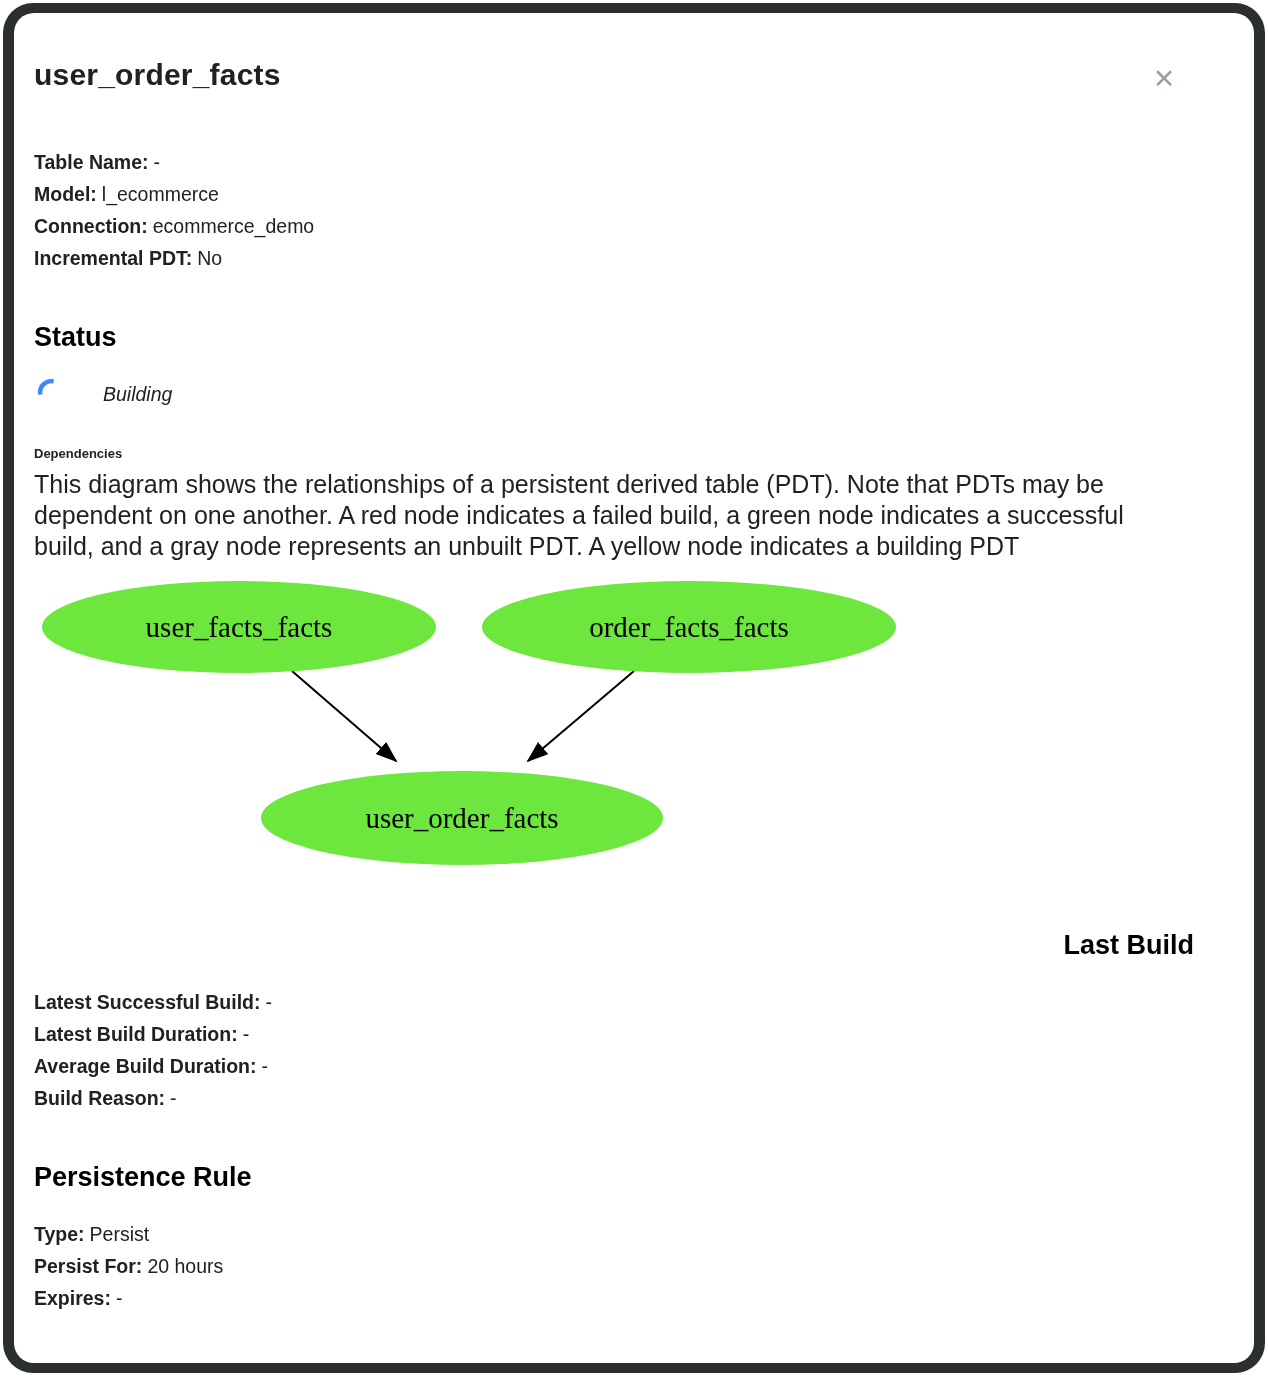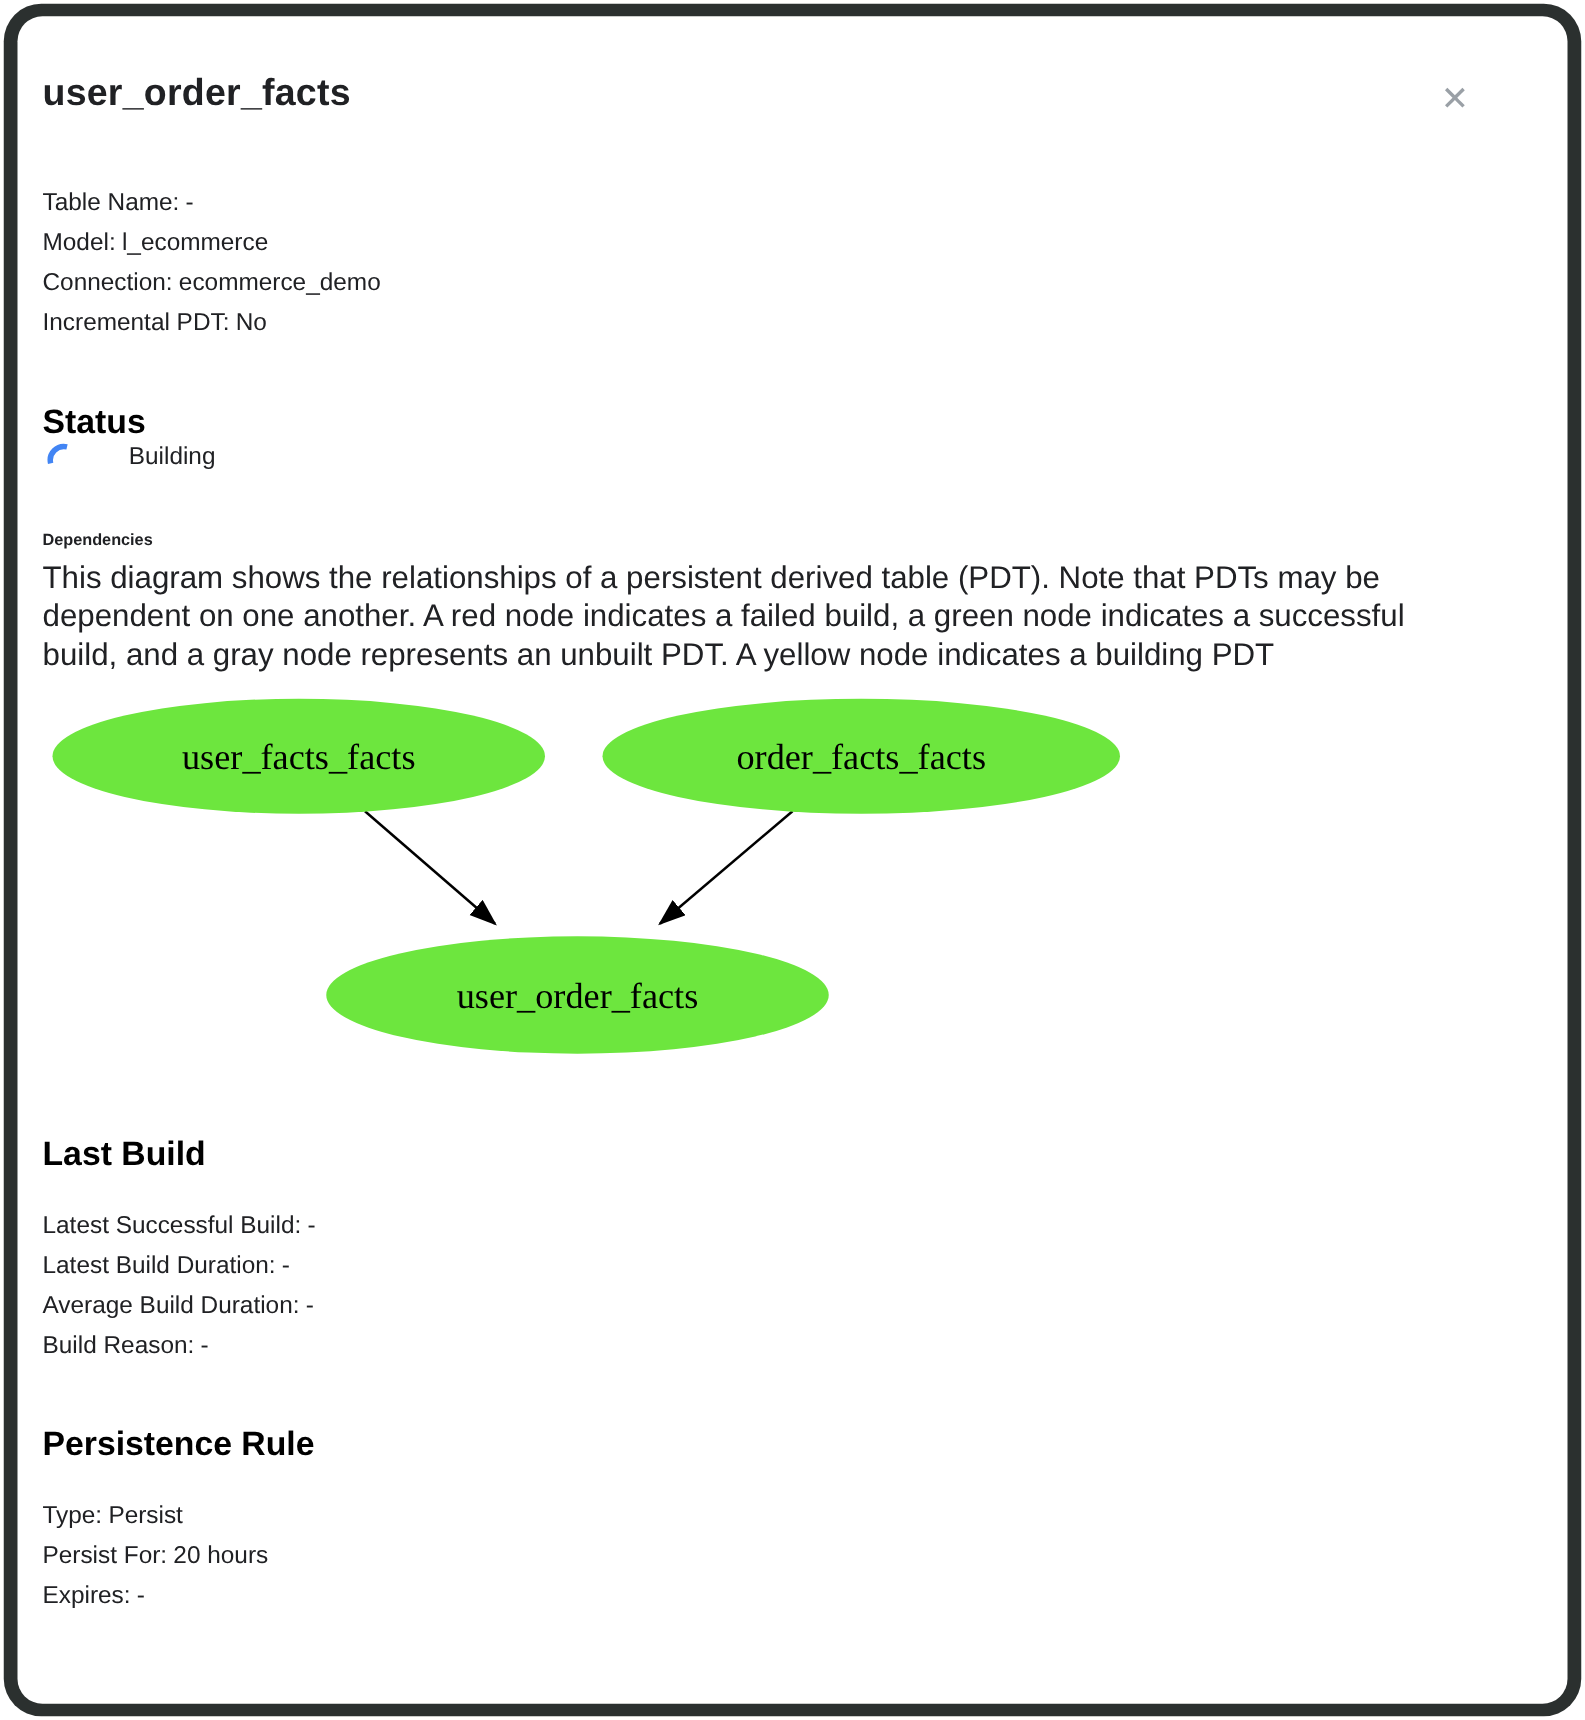--- a/index.html
+++ b/index.html
@@ -44,21 +44,21 @@
     line-height: 1;
     user-select: none;
   }
   .meta-list { margin-top: 54px; }
   .kv {
     font-size: 19.5px;
     line-height: 32px;
     color: #202124;
     white-space: nowrap;
   }
-  .kv .k { font-weight: 400; margin-right: 5px; }
+  .kv .k { font-weight: 700; margin-right: 5px; }
   .help-badge {
     display: inline-flex;
     align-items: center; justify-content: center;
     width: 23px; height: 23px;
     border-radius: 50%;
     background: #b0b4b9;
     color: #ffffff;
     font-size: 15px;
     font-weight: 700;
     margin-left: 8px;
@@ -66,23 +66,25 @@
     cursor: pointer;
   }
   .section-heading {
     font-size: 27px;
     font-weight: 600;
     line-height: 34px;
     color: #000000;
   }
   .status-heading { margin-top: 46px; }
   .status-row {
+    margin-top: 22px;
     display: flex;
-    align-items: flex-start;
+    align-items: flex-end;
     height: 30px;
+    font-style: italic;
   }
   .spinner { width: 28px; height: 28px; margin-left: 3px; }
   .status-text { font-size: 19.5px; margin-left: 38px; color: #202124; }
   .dep-heading {
     margin-top: 32px;
     font-size: 13px;
     font-weight: 700;
     line-height: 31px;
   }
   .dep-desc {
@@ -91,21 +93,21 @@
     max-width: 1150px;
     color: #202124;
   }
   .graph-wrap { margin-top: 12px; }
   .graph-wrap svg { display: block; }
   .node-label {
     font-family: "Liberation Serif", "DejaVu Serif", serif;
     font-size: 29px;
     fill: #000000;
   }
-  .lastbuild-heading { margin-top: 52px; }
+  .lastbuild-heading { margin-top: 52px; text-align: right; }
   .lb-list { margin-top: 24px; }
   .persistence-heading { margin-top: 46px; }
   .pr-list { margin-top: 24px; }
 </style>
 </head>
 <body>
 
 <div class="frame"></div>
 
 <div class="panel">

